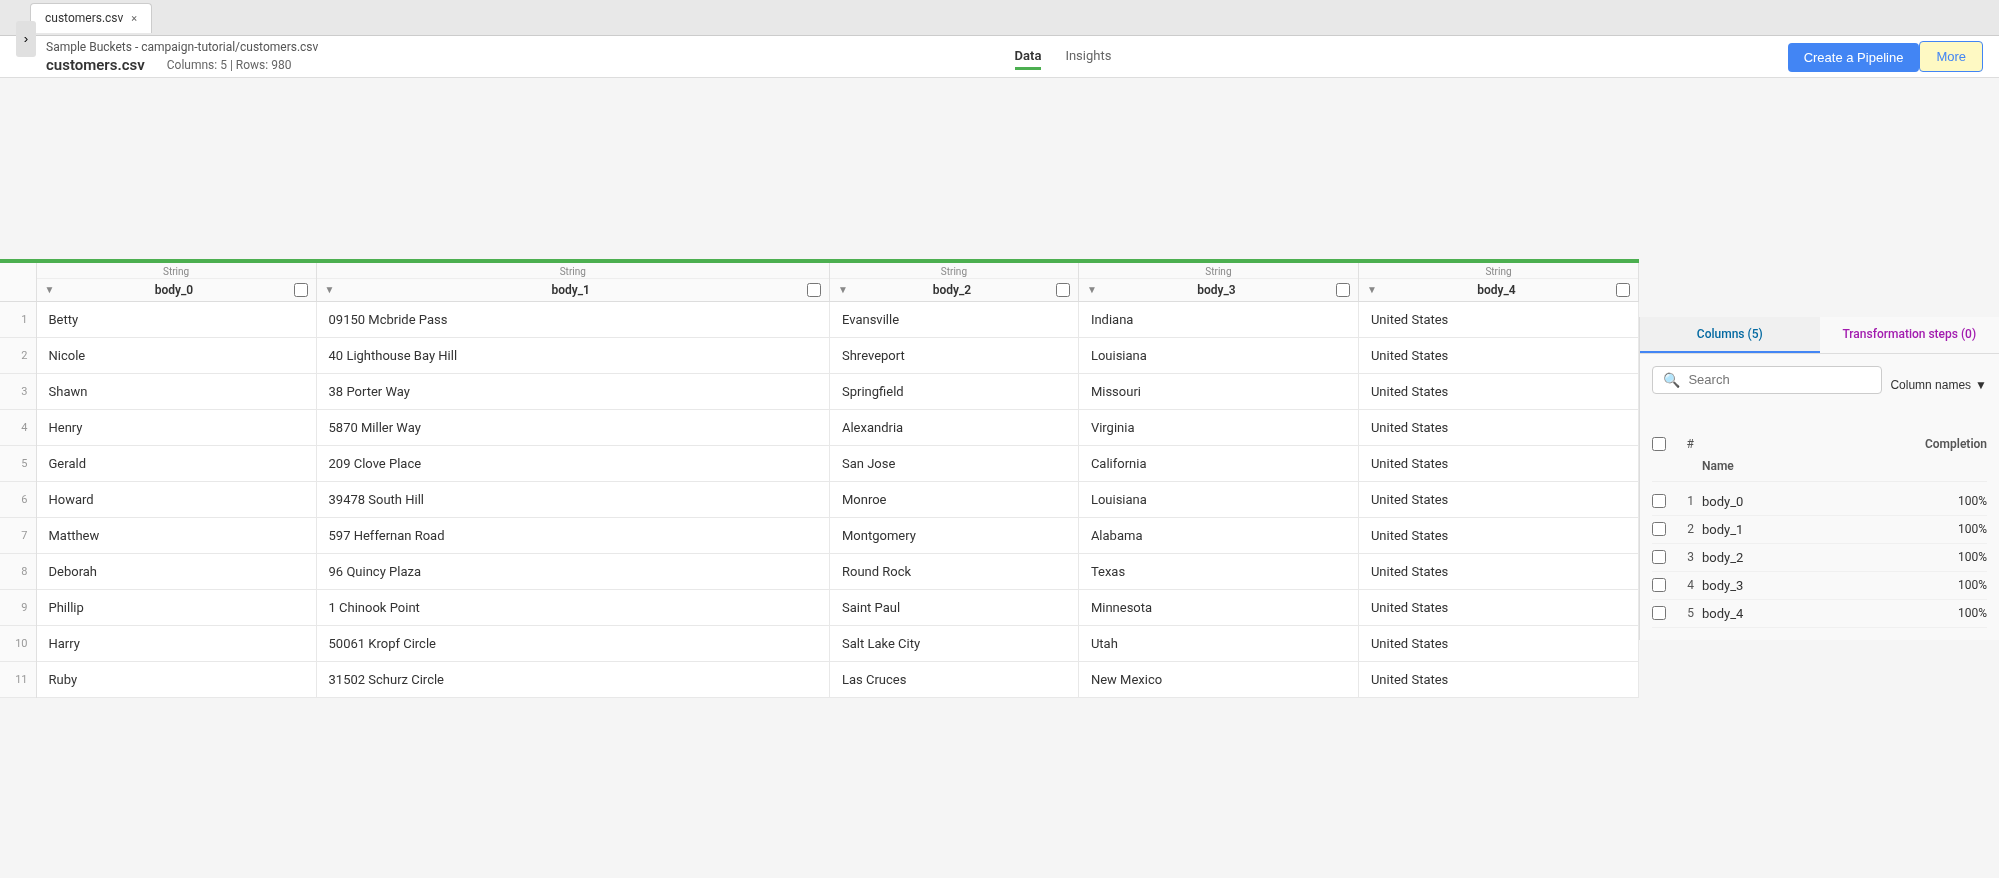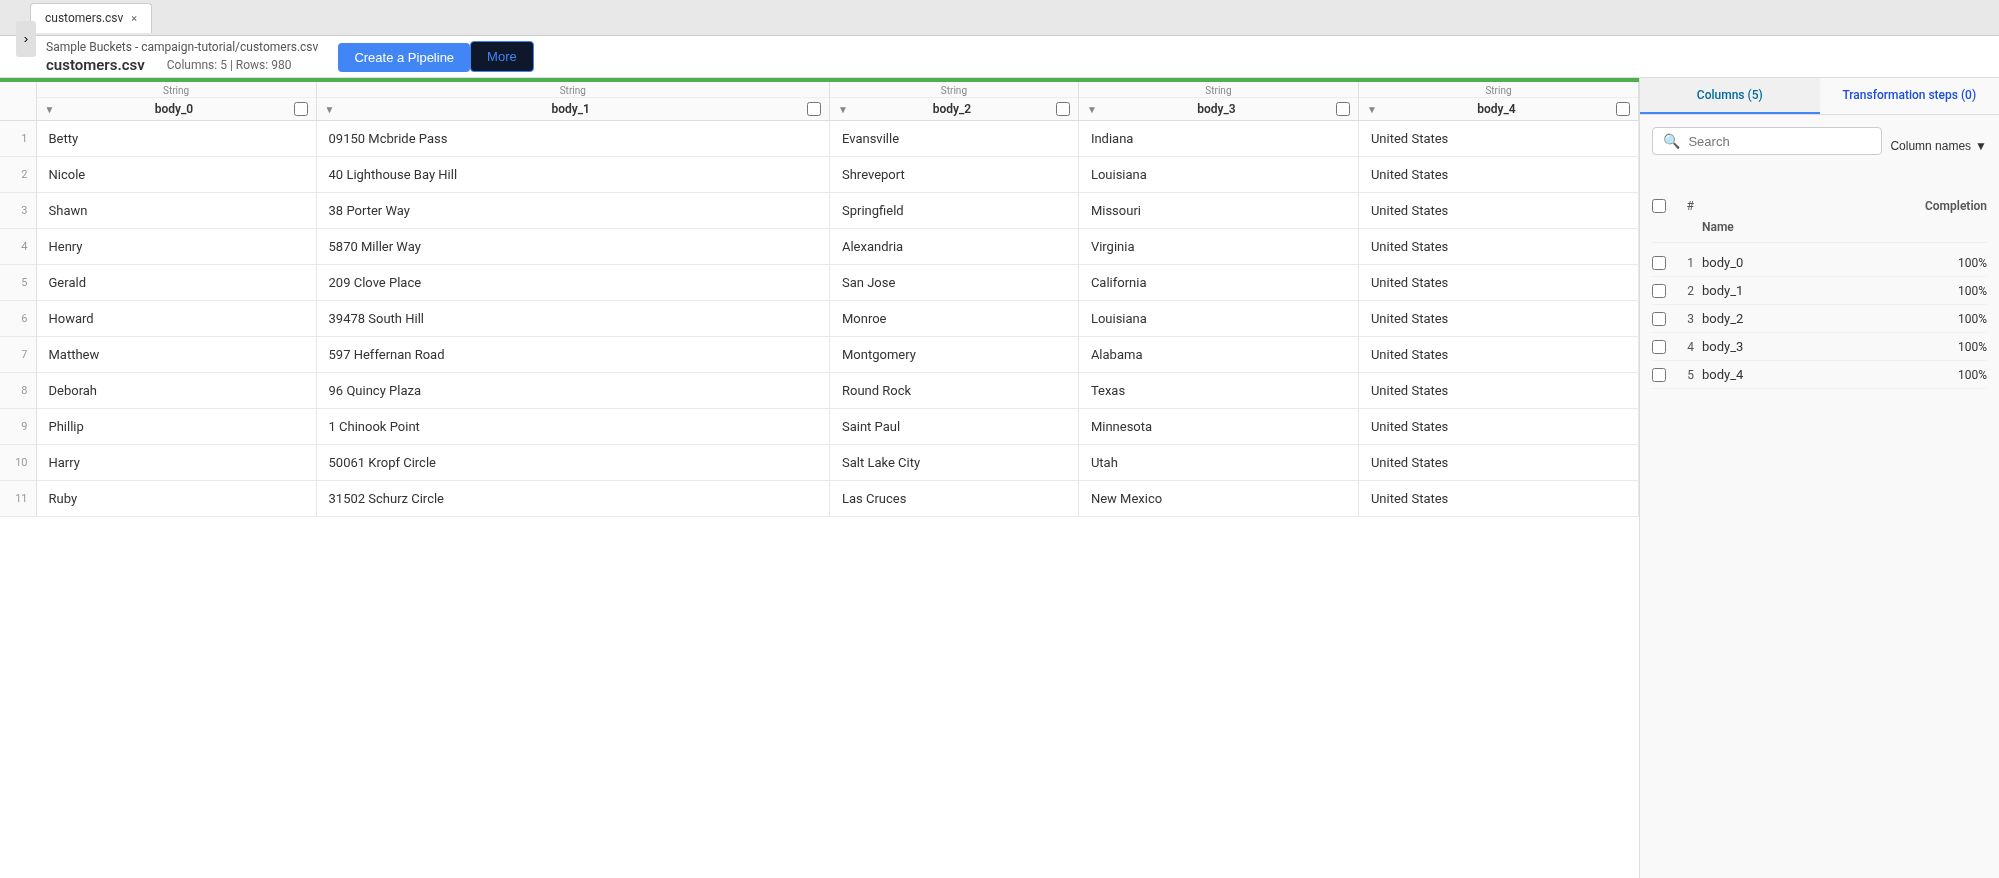--- a/index.html
+++ b/index.html
@@ -84,21 +84,21 @@
       background: #4285f4;
       color: white;
       border: none;
       padding: 7px 16px;
       border-radius: 4px;
       font-size: 13px;
       cursor: pointer;
       font-weight: 500;
     }
     .btn-more {
-      background: #0f172a;
+      background: #fef9c3;
       color: #4285f4;
       border: 1px solid #4285f4;
       padding: 7px 16px;
       border-radius: 4px;
       font-size: 13px;
       cursor: pointer;
       font-weight: 500;
     }
 
     
@@ -116,20 +116,21 @@
       align-items: center;
       justify-content: center;
       border-radius: 0 4px 4px 0;
     }
 
     
     .main-content {
       display: flex;
       height: calc(878px - 78px);
       position: relative;
+      align-items: center;
     }
 
     
     .table-area {
       flex: 1;
       overflow: auto;
       background: white;
     }
 
     
@@ -226,21 +227,21 @@
       cursor: pointer;
       font-weight: 500;
       color: #0369a1;
       background: white;
     }
     .panel-tab.active {
       background: #f0f0f0;
       border-bottom: 2px solid #4285f4;
     }
     .panel-tab.inactive {
-      color: #1d4ed8;
+      color: #a21caf;
       background: #f9f9f9;
     }
     .panel-body {
       padding: 12px;
       flex: 1;
       overflow-y: auto;
     }
     .search-bar {
       display: flex;
       align-items: center;
@@ -312,20 +313,24 @@
   <button class="sidebar-toggle" style="position:static;display:flex;align-items:center;justify-content:center;width:20px;height:36px;background:#e0e0e0;border:none;border-radius:3px;cursor:pointer;margin-right:10px;">›</button>
 
   <div style="display:flex;flex-direction:column;flex:0 0 auto;margin-right:20px;">
     <span class="breadcrumb">Sample Buckets - campaign-tutorial/customers.csv</span>
     <div style="display:flex;align-items:center;gap:10px;margin-top:2px;">
       <span class="header-title">customers.csv</span>
       <span class="header-meta">Columns: 5 | Rows: 980</span>
     </div>
   </div>
 
+  <div class="header-tabs">
+    <span class="header-tab active">Data</span>
+    <span class="header-tab">Insights</span>
+  </div>
 
   <div class="header-actions">
     <button class="btn-primary">Create a Pipeline</button>
     <button class="btn-more">More</button>
   </div>
 </div>
 
 <div class="main-content">
 
   <div class="table-area">

